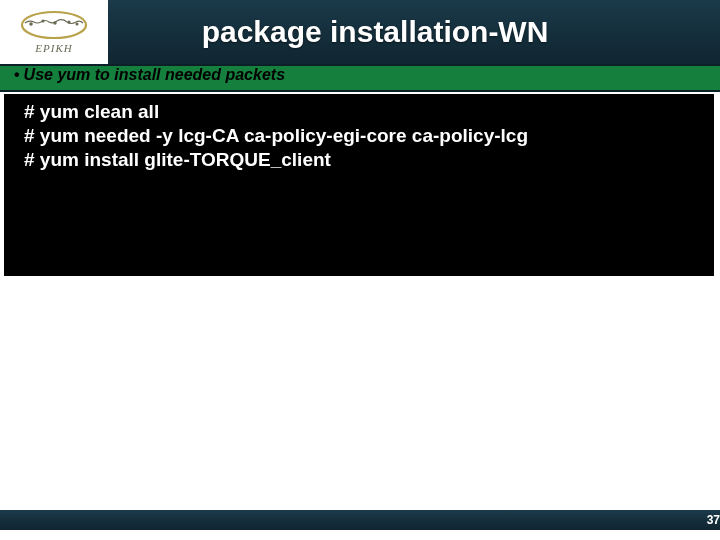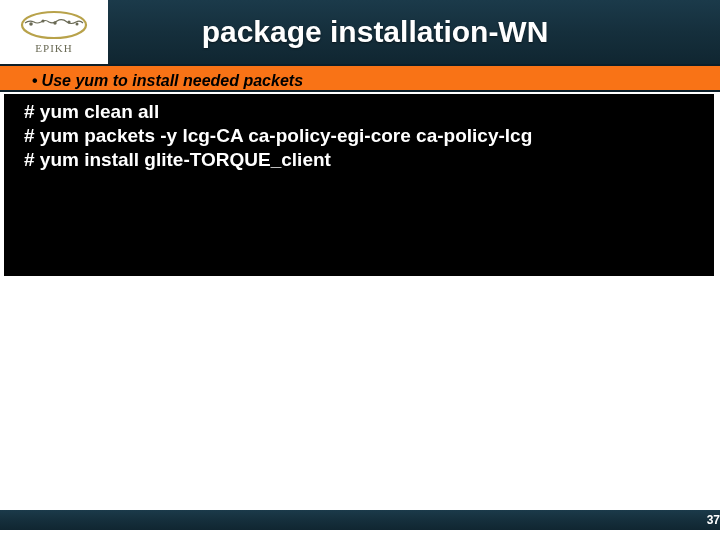--- a/index.html
+++ b/index.html
@@ -11,39 +11,39 @@
     background: linear-gradient(to bottom, #1b3a4a 0%, #152f3c 50%, #102631 100%);
     display: flex;
     align-items: center;
   }
   .logo-wrap {
     width: 108px; height: 64px;
     background: #ffffff;
     display: flex; align-items: center; justify-content: center;
     border-right: 0;
   }
-  .logo-inner { display: flex; flex-direction: column; align-items: center; gap: 2px; }
+  .logo-inner { display: flex; flex-direction: column; align-items: center; gap: 2px; font-style: italic; }
   .logo-svg { width: 70px; height: 30px; }
   .logo-text { font-size: 11px; letter-spacing: 1px; color: #6a6a55; font-family: Georgia, 'Times New Roman', serif; }
   .header-title {
     flex: 1;
     color: #ffffff;
     font-size: 30px;
     font-weight: bold;
     text-align: center;
     padding-right: 78px;
     text-shadow: 0 1px 2px rgba(0,0,0,0.5);
   }
   .sub-bar {
     height: 28px;
     border-top: 2px solid #0d1f29;
     border-bottom: 2px solid #0d1f29;
-    background: #f97316;
-    display: flex; align-items: flex-end;
-    padding-left: 32px;
+    background: #15803d;
+    display: flex; align-items: flex-start;
+    padding-left: 14px;
   }
   .bullet-text { font-size: 16px; font-weight: bold; font-style: italic; color: #000; }
   .bullet-dot { font-style: normal; font-weight: bold; margin-right: 4px; }
   .terminal {
     margin: 2px 6px 0 4px;
     background: #000000;
     color: #ffffff;
     padding: 6px 8px 30px 20px;
     font-family: Arial, Helvetica, sans-serif;
     font-size: 19px;
@@ -85,21 +85,21 @@
   </div>
 
   <div class="sub-bar">
     <div class="bullet-text">
       <span class="bullet-dot">•</span><span>Use yum to install needed packets</span>
     </div>
   </div>
 
   <div class="terminal">
     <div class="terminal-line"># yum clean all</div>
-    <div class="terminal-line"># yum packets -y lcg-CA ca-policy-egi-core ca-policy-lcg</div>
+    <div class="terminal-line"># yum needed -y lcg-CA ca-policy-egi-core ca-policy-lcg</div>
     <div class="terminal-line"># yum install glite-TORQUE_client</div>
   </div>
 
   <div class="footer-bar">
     <div class="page-num">37</div>
   </div>
 
 </div>
 
 </body></html>

